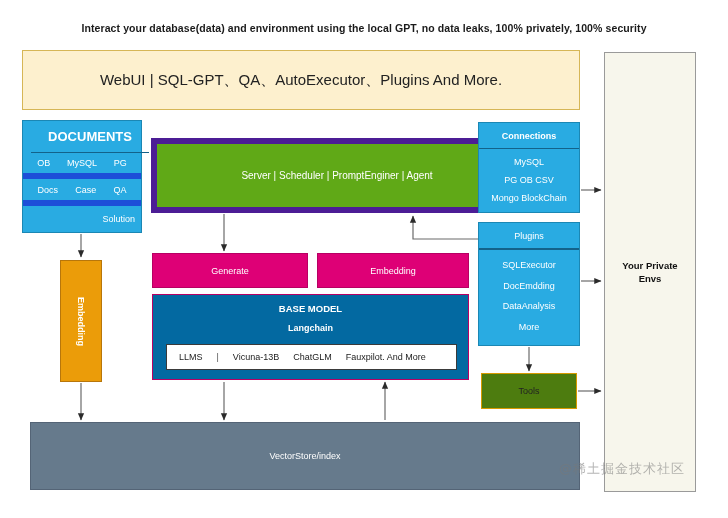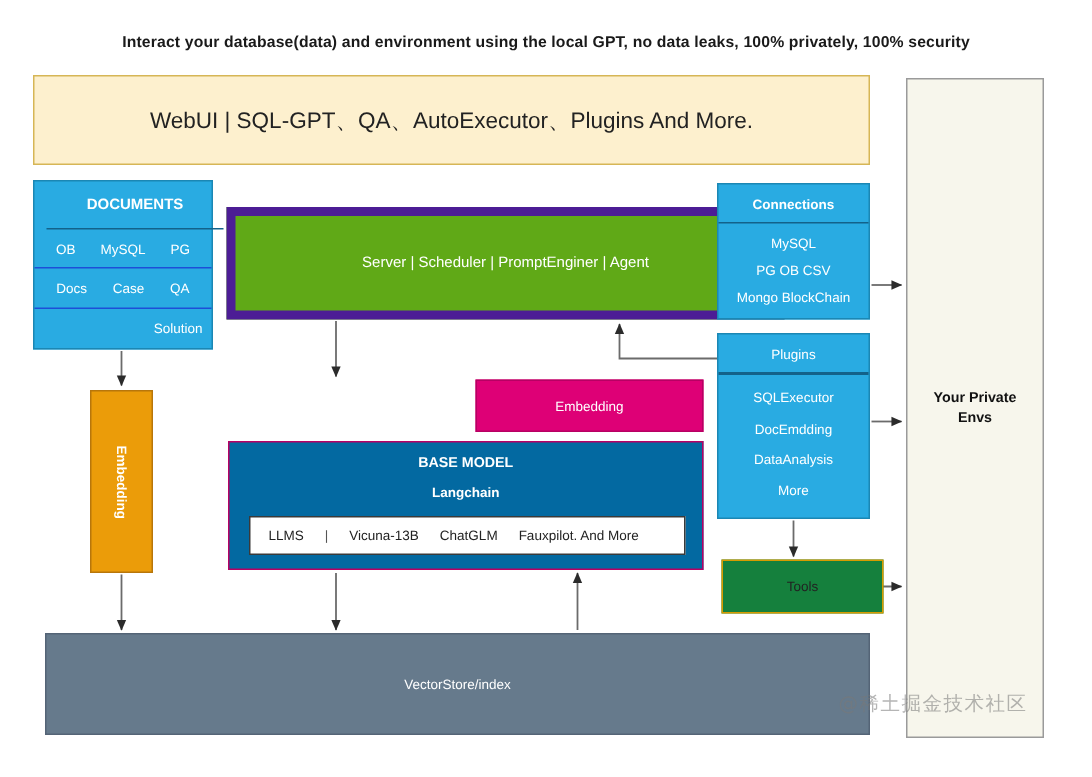--- a/index.html
+++ b/index.html
@@ -63,36 +63,36 @@
     border: 1px solid #1b87b4;
     justify-content: flex-start;
     padding: 0;
   }
   #documents .hdr {
     width: 100%;
     height: 32px;
     display: flex;
     align-items: center;
     justify-content: center;
-    font-size: 10px;
+    font-size: 13px;
     font-weight: bold;
     color: #ffffff;
     border-bottom: 1px solid #13628a;
     box-sizing: border-box;
     margin-left: 16px;
   }
   #documents .row {
     width: 100%;
     height: 27px;
     display: flex;
     align-items: center;
     justify-content: space-around;
     color: #ffffff;
     font-size: 9px;
-    border-bottom: 1px solid #1d4ed8;
+    border-bottom: 6px solid #1d4ed8;
     box-sizing: border-box;
     padding: 0 6px;
   }
   #documents .row.last {
     border-bottom: none;
     justify-content: flex-end;
     height: 26px;
   }
 
   
@@ -254,23 +254,23 @@
     text-align: center;
   }
   #llms .sep {
     color: #555555;
   }
 
   
   #tools {
     left: 481px;
     top: 373px;
-    width: 108px;
+    width: 96px;
     height: 36px;
-    background: #15803d;
+    background: #4d7c0f;
     border: 1px solid #d79b00;
     color: #222222;
     font-size: 9px;
   }
 
   
   #privenvs {
     left: 604px;
     top: 52px;
     width: 92px;
@@ -393,20 +393,23 @@
       <div class="prow">DocEmdding</div>
       <div class="prow">DataAnalysis</div>
       <div class="prow">More</div>
     </div>
   </div>
 
   <div class="box" id="embedding-left">
     <span>Embedding</span>
   </div>
 
+  <div class="box pink-small" id="generate">
+    <span>Generate</span>
+  </div>
 
   <div class="box pink-small" id="embedding-mid">
     <span>Embedding</span>
   </div>
 
   <div class="box" id="basemodel">
     <div class="bm-title">BASE MODEL</div>
     <div class="bm-sub">Langchain</div>
     <div id="llms">
       <span>LLMS</span>

